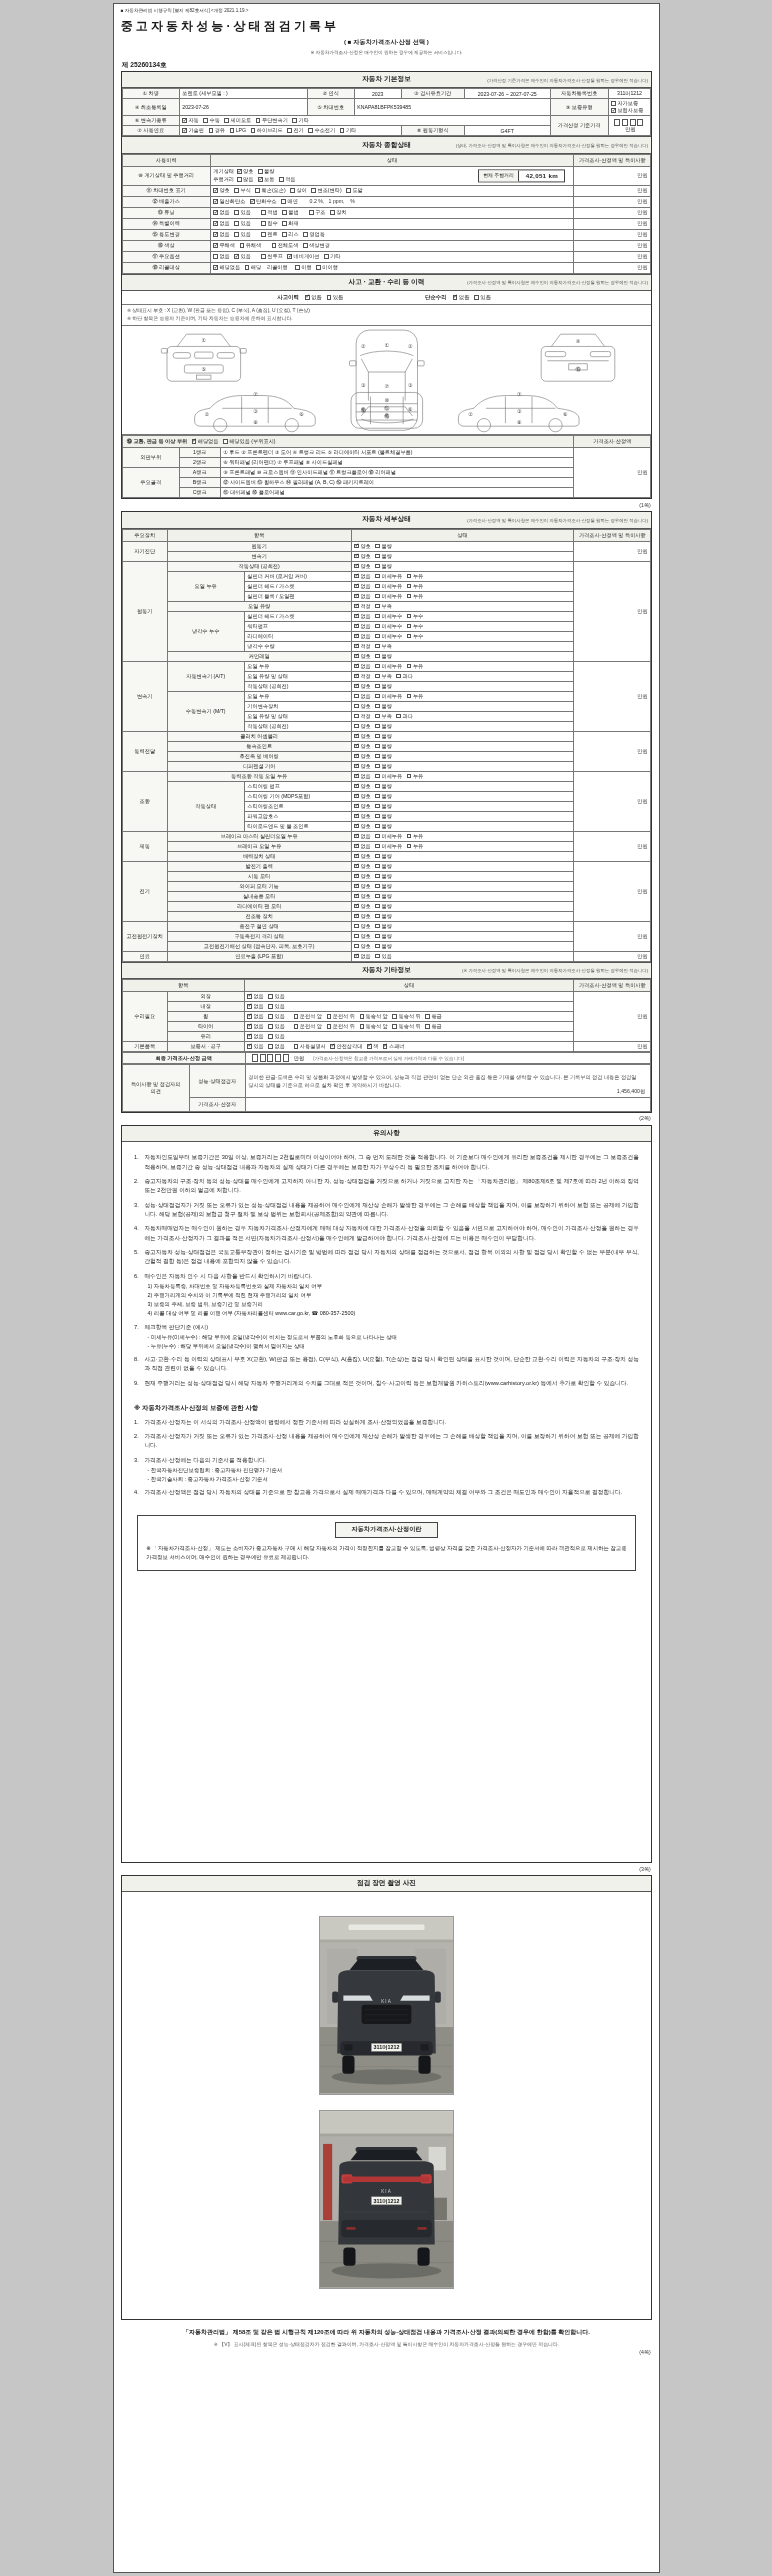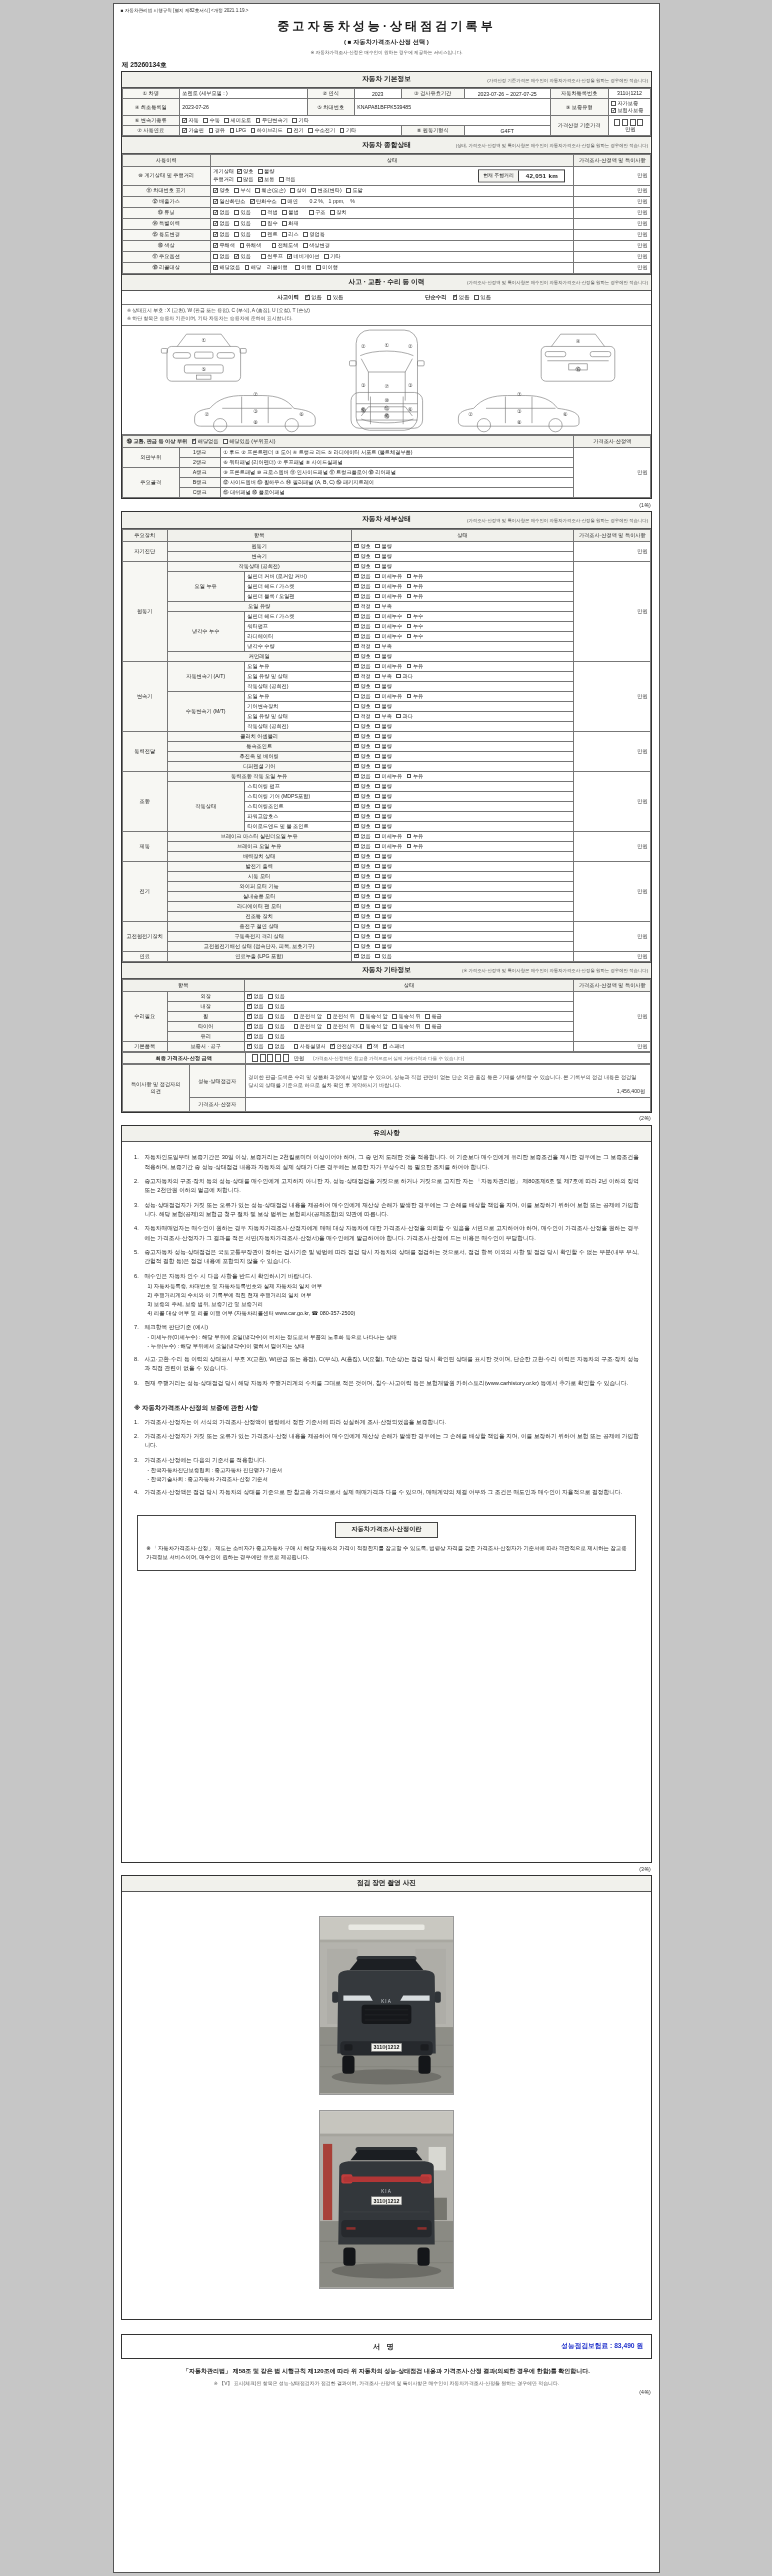--- a/index.html
+++ b/index.html
@@ -1,20 +1,20 @@
 <!DOCTYPE html>
 <html style="font-size:8.2px"><head>
 <meta charset="utf-8">
 <style>
 *{box-sizing:border-box;margin:0;padding:0}
 html,body{width:773px;height:2576px}
 body{background:#c6c6c6;font-family:"Liberation Sans","DejaVu Sans",sans-serif;color:#1c1c1c;position:relative}
 .page{position:absolute;left:113px;top:3.1px;width:547px;height:2570px;background:#fff;border:0.5px solid #555;padding:4.1px 6.7px 0}
 .form-ref{font-size:4.6px;color:#333}
-.doc-title{text-align:center;font-size:12px;font-weight:bold;letter-spacing:3.1px;margin-top:5.2px}
+.doc-title{text-align:left;font-size:12px;font-weight:bold;letter-spacing:3.1px;margin-top:5.2px}
 .title-opt{text-align:center;font-size:6.2px;margin-top:3.1px;font-weight:bold}
 .title-note{text-align:center;font-size:4.6px;color:#555;margin-top:2.1px}
 .doc-no{font-size:6.7px;font-weight:bold;margin:6.2px 0 1.5px 1px}
 .block{border:0.8px solid #333;background:#fff}
 .sec-bar{position:relative;text-align:center;background:#f1f1ec;border-bottom:0.5px solid #555;padding:3.1px 0;font-size:6.7px;font-weight:bold}
 .sec-bar.mid{border-top:0.5px solid #555}
 .sec-note{position:absolute;right:3.1px;top:50%;transform:translateY(-50%);font-weight:normal;font-size:4.4px;color:#555}
 table.t{border-collapse:collapse;width:100%;table-layout:fixed}
 .t th,.t td{border:0.5px solid #777;font-size:5.2px;padding:1px 2.6px;vertical-align:middle;word-break:keep-all}
 .t th{background:#f1f1ec;font-weight:normal;text-align:center;padding:2.1px}
@@ -812,26 +812,20 @@
         <rect x="42" y="214" width="178" height="34" rx="8" fill="#26292d"></rect>
         <rect x="52" y="228" width="18" height="5" fill="#8c2f2d"></rect>
         <rect x="192" y="228" width="18" height="5" fill="#8c2f2d"></rect>
         <rect x="46" y="268" width="24" height="36" rx="7" fill="#141619"></rect>
         <rect x="192" y="268" width="24" height="36" rx="7" fill="#141619"></rect>
       </svg>
 
     </div>
   </div>
 
-  <div class="sign-box">
-    <span class="sign-label">서명</span>
-    <span class="sign-fee" id="fee" style="color: rgb(34, 51, 204);">
-      <span>성능점검보험료 :</span> <span>83,490 원</span>
-    </span>
-  </div>
 
   <div class="footer">
     <div class="f1">「자동차관리법」 제58조 및 같은 법 시행규칙 제120조에 따라 위 자동차의 성능·상태점검 내용과 가격조사·산정 결과(의뢰한 경우에 한함)를 확인합니다.</div>
     <div class="f2">※ 【V】 표시(체크)된 항목은 성능·상태점검자가 점검한 결과이며, 가격조사·산정액 및 특이사항은 매수인이 자동차가격조사·산정을 원하는 경우에만 적습니다.</div>
     <div class="pgmark">(4쪽)</div>
   </div>
 
 </div>
 
 

